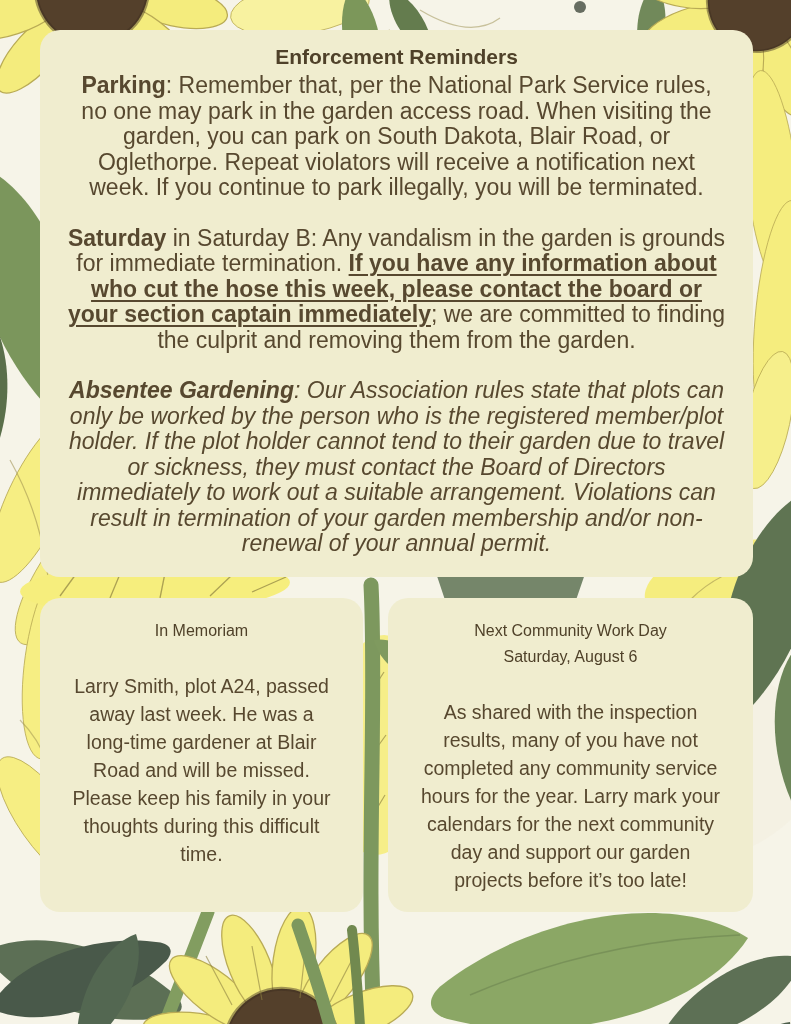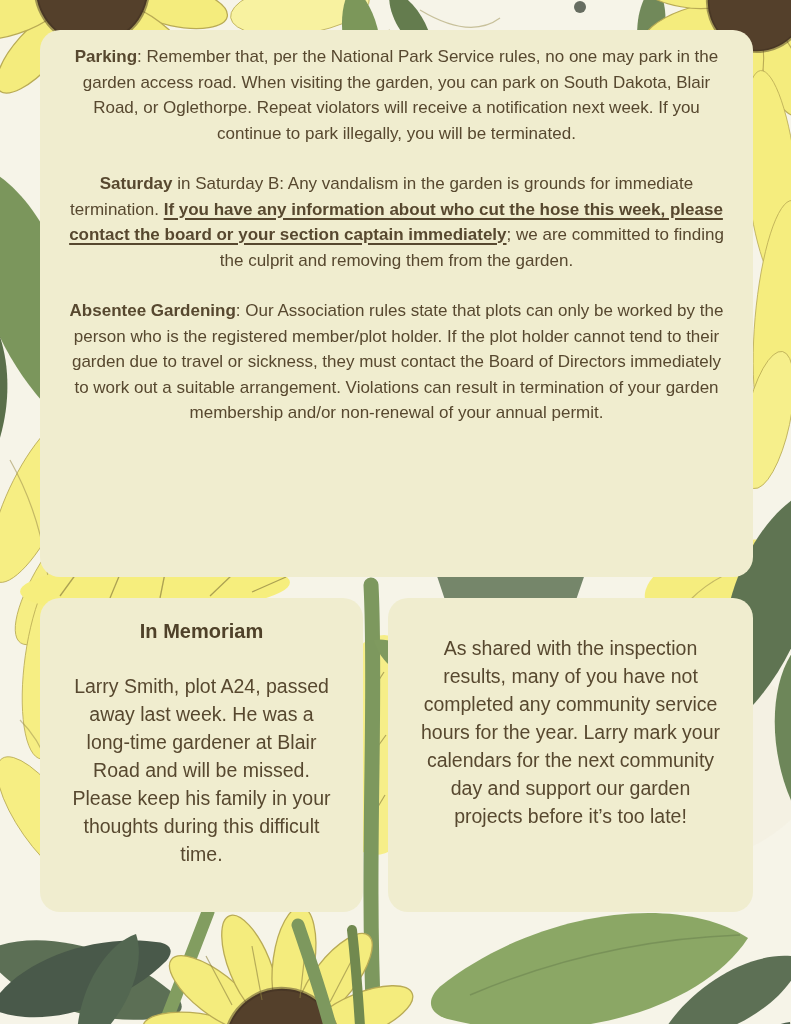--- a/index.html
+++ b/index.html
@@ -15,29 +15,29 @@
     border-radius:20px;
     color:#57482f;
     text-align:center;
     box-sizing:border-box;
   }
   #main-card{left:40px;top:30px;width:713px;height:547px;padding:14px 26px 0 26px;}
   #main-card h1{
     margin:0 0 4px 0;font-size:21px;line-height:25px;font-weight:bold;color:#4f4129;
   }
   #main-card p{
-    margin:0 0 25px 0;font-size:17px;line-height:25.5px;
+    margin:0 0 25px 0;font-size:23px;line-height:25.5px;
   }
-  #main-card p:last-child{margin-bottom:12px;}
+  #main-card p:last-child{margin-bottom:12px;font-style:italic;}
   b.lead{font-weight:bold;}
   b.hl{font-weight:bold;text-decoration:underline;text-decoration-thickness:2px;text-underline-offset:3px;}
   #memoriam-card{left:40px;top:598px;width:323px;height:314px;padding:20px 14px 0 14px;}
   #workday-card{left:388px;top:598px;width:365px;height:314px;padding:20px 16px 0 16px;}
   .card h2{
-    margin:0 0 28px 0;font-size:20px;line-height:26px;font-weight:bold;color:#4f4129;
+    margin:0 0 28px 0;font-size:16px;line-height:26px;font-weight:normal;color:#4f4129;
   }
   .card .body-text{
     margin:16px;font-size:19.5px;line-height:28px;
   }
 </style>
 </head>
 <body>
 
 <svg id="bg-art" viewBox="0 0 791 1024" xmlns="http://www.w3.org/2000/svg">
   <defs>
@@ -161,25 +161,27 @@
 
   <g>
     <use href="#leaf" transform="translate(748,938) rotate(168) scale(2.05)" fill="#8ba765"></use>
     <path d="M470 995 Q600 940 740 935" fill="none" stroke="#6c8450" stroke-width="1.4" opacity="0.6"></path>
     <use href="#leaf" transform="translate(802,958) rotate(150) scale(1.0)" fill="#5d7055"></use>
     <use href="#leaf" transform="translate(790,1022) rotate(128) scale(0.9)" fill="#4e5f4c"></use>
   </g>
 </svg>
 
 <section class="card" id="main-card">
+  <h1>Enforcement Reminders</h1>
   <p><b class="lead">Parking</b><span>: Remember that, per the National Park Service rules, no one may park in the garden access road. When visiting the garden, you can park on South Dakota, Blair Road, or Oglethorpe. Repeat violators will receive a notification next week. If you continue to park illegally, you will be terminated.</span></p>
   <p><b class="lead">Saturday</b><span> in Saturday B: Any vandalism in the garden is grounds for immediate termination. </span><b class="hl">If you have any information about who cut the hose this week, please contact the board or your section captain immediately</b><span>; we are committed to finding the culprit and removing them from the garden.</span></p>
   <p><b class="lead">Absentee Gardening</b><span>: Our Association rules state that plots can only be worked by the person who is the registered member/plot holder. If the plot holder cannot tend to their garden due to travel or sickness, they must contact the Board of Directors immediately to work out a suitable arrangement. Violations can result in termination of your garden membership and/or non-renewal of your annual permit.</span></p>
 </section>
 
 <section class="card" id="memoriam-card">
   <h2>In Memoriam</h2>
   <p class="body-text">Larry Smith, plot A24, passed away last week. He was a long-time gardener at Blair Road and will be missed. Please keep his family in your thoughts during this difficult time.</p>
 </section>
 
 <section class="card" id="workday-card">
+  <h2><span>Next Community Work Day</span><br><span>Saturday, August 6</span></h2>
   <p class="body-text">As shared with the inspection results, many of you have not completed any community service hours for the year. Larry mark your calendars for the next community day and support our garden projects before it’s too late!</p>
 </section>
 
 </body></html>

